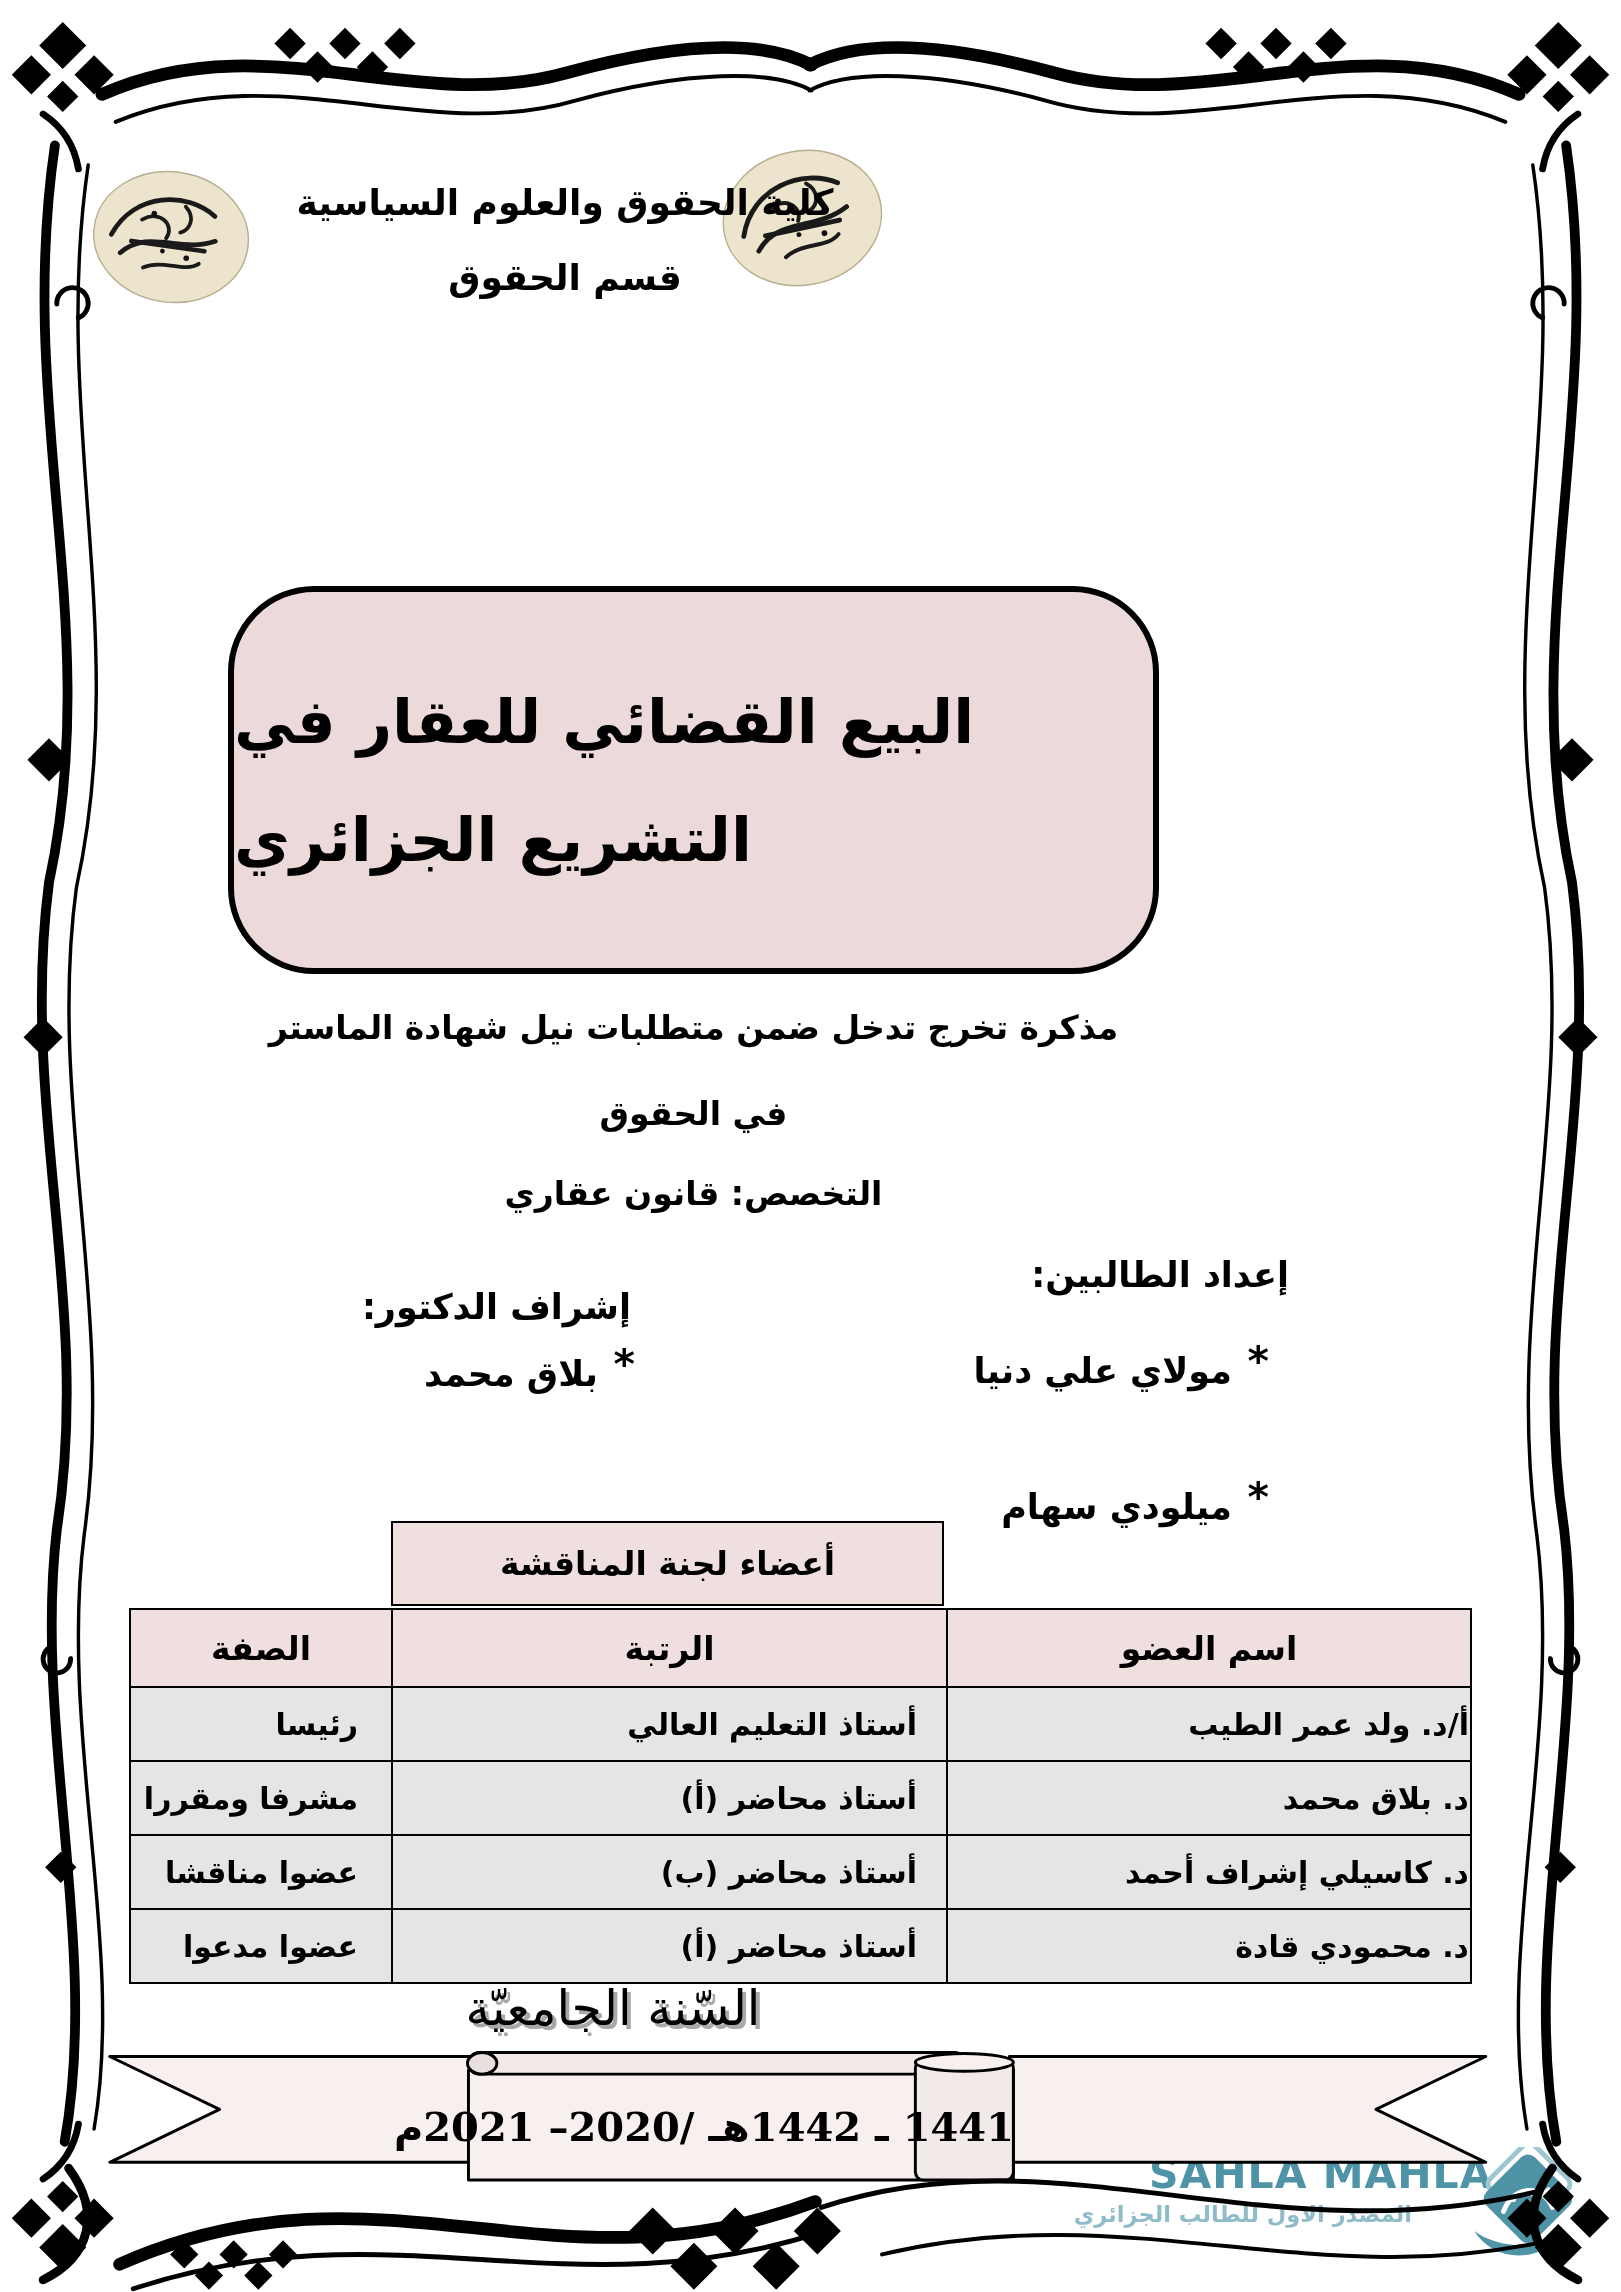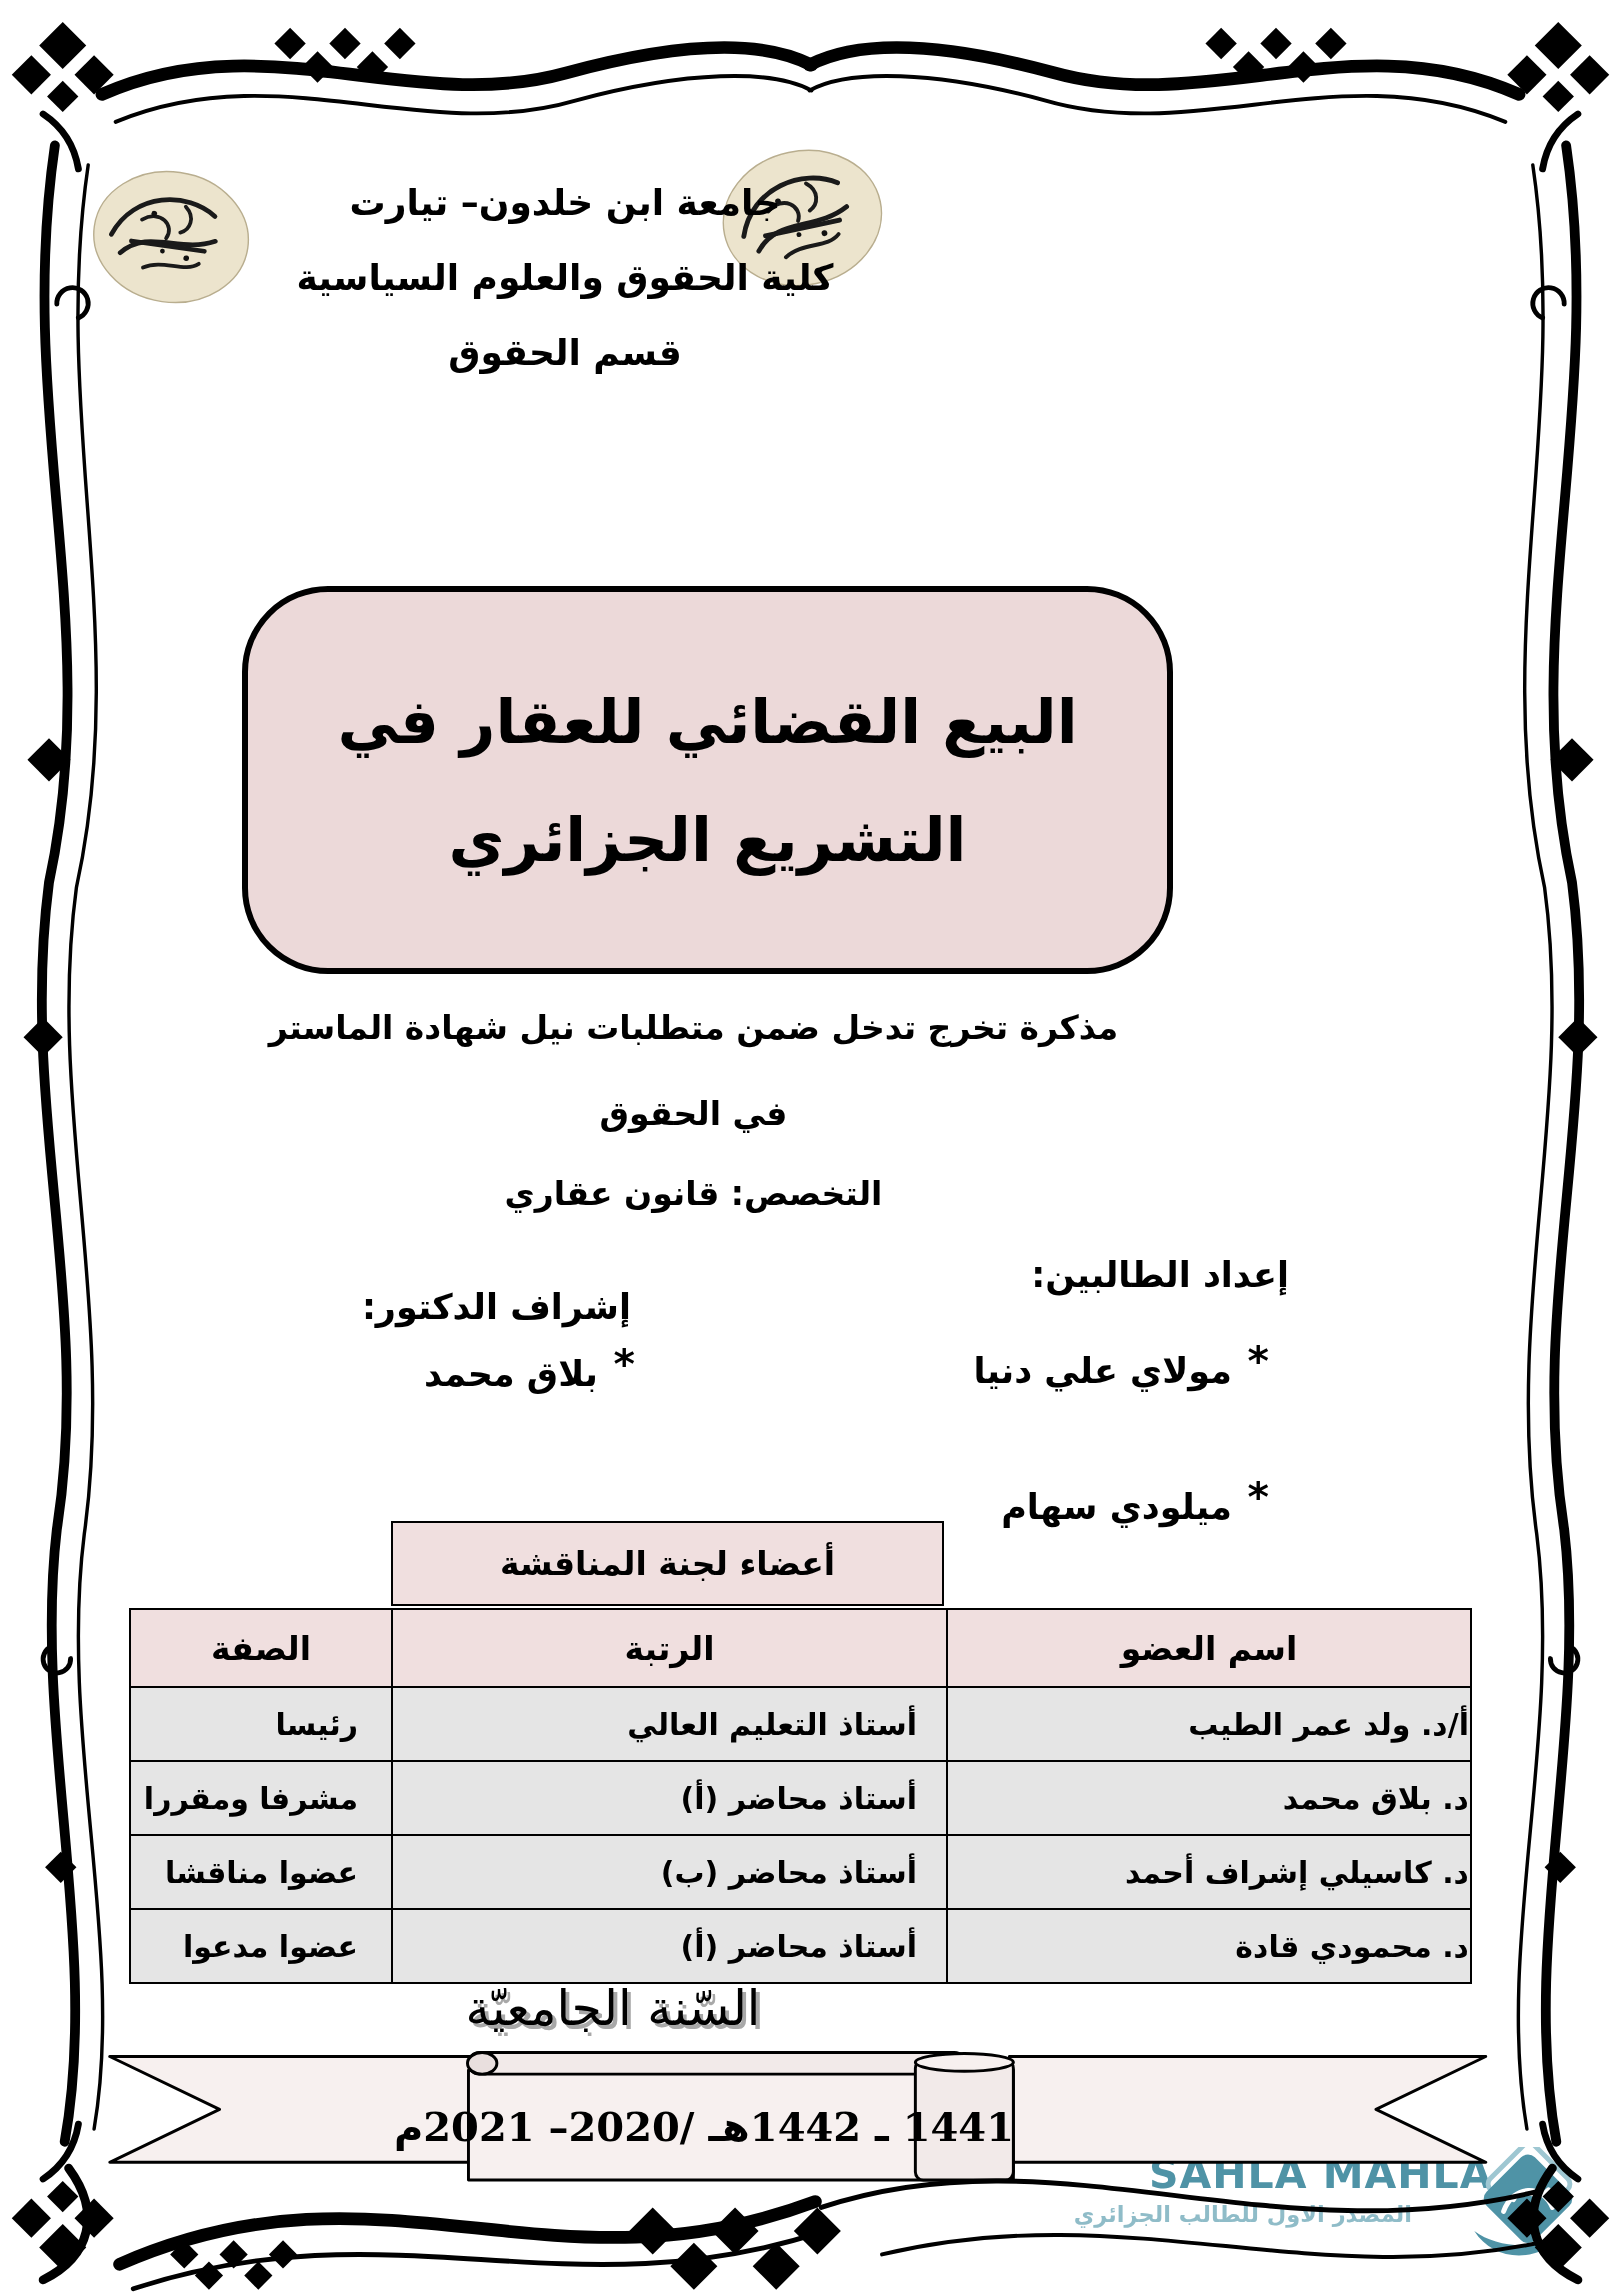--- a/index.html
+++ b/index.html
@@ -5,23 +5,23 @@
   html,body{margin:0;padding:0;background:#ffffff;}
   body{width:1621px;height:2293px;position:relative;overflow:hidden;
        font-family:"DejaVu Sans",sans-serif;color:#000;}
   .abs{position:absolute;}
   .ar{direction:rtl;unicode-bidi:plaintext;}
   
   #header-block{left:173px;top:165px;width:784px;text-align:center;z-index:20;}
   .hline{font-size:36px;font-weight:bold;line-height:75px;white-space:nowrap;}
   .seal{z-index:18;}
   
-  #title-box{left:242px;top:586px;width:919px;height:376px;background:#ecd9d9;
+  #title-box{left:228px;top:586px;width:919px;height:376px;background:#ecd9d9;
     border:6.9px solid #000;border-radius:86px;display:flex;flex-direction:column;
-    justify-content:center;gap:47px;text-align:center;z-index:20;}
+    justify-content:center;gap:47px;text-align:center;z-index:20;align-items:flex-end;}
   .title-line{font-size:61px;font-weight:bold;white-space:nowrap;}
   
   .subline{left:227px;width:933px;text-align:center;font-size:33px;font-weight:bold;
     white-space:nowrap;z-index:20;}
   
   .auth-label{font-size:35px;font-weight:bold;text-align:right;white-space:nowrap;z-index:20;}
   .auth-row{font-size:35px;font-weight:bold;text-align:right;white-space:nowrap;z-index:20;}
   .bullet{display:inline-block;font-size:41px;position:relative;top:-7.8px;margin-inline-end:15.7px;}
   
   #committee-caption{left:391px;top:1521px;width:549px;height:81px;line-height:81px;
@@ -79,21 +79,20 @@
     <path d="M 44,82 L 122,82" stroke-width="5"></path>
     <path d="M 96,38 C 108,48 104,62 94,66" stroke-width="4"></path>
     <path d="M 60,108 C 80,96 104,108 118,96" stroke-width="4"></path>
   </g>
   <circle cx="64" cy="50" r="3" fill="#111"></circle>
     <circle cx="104" cy="92" r="3" fill="#111"></circle>
   <circle cx="78" cy="88" r="2.5" fill="#111"></circle>
 </svg>
 
 <div class="abs ar" id="header-block">
-  <div class="hline">جامعة ابن خلدون– تيارت</div>
   <div class="hline">كلية الحقوق والعلوم السياسية</div>
   <div class="hline">قسم الحقوق</div>
 </div>
 
 <div class="abs ar" id="title-box">
   <div class="title-line">البيع القضائي للعقار في</div>
   <div class="title-line">التشريع الجزائري</div>
 </div>
 
 <div class="abs ar subline" style="top:1008px;">مذكرة تخرج تدخل ضمن متطلبات نيل شهادة الماستر</div>

